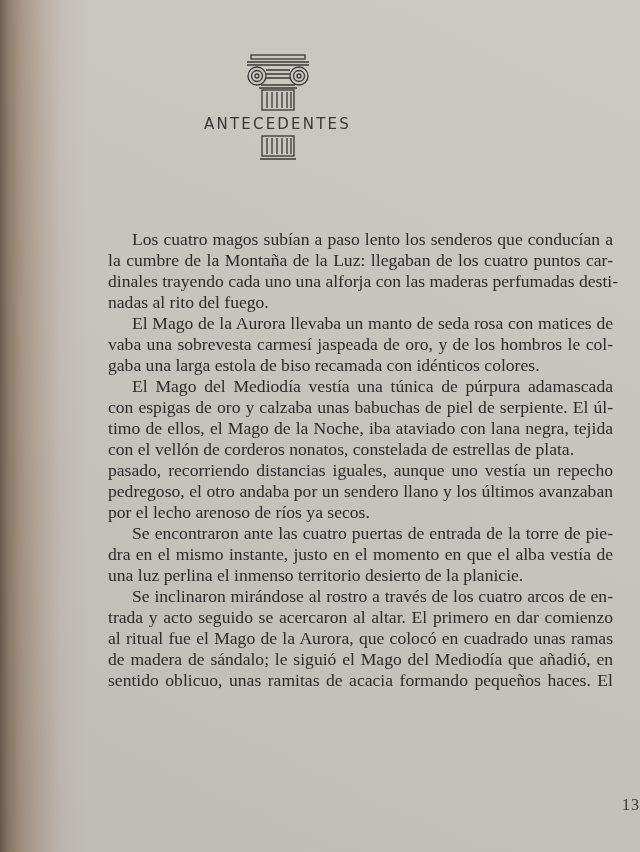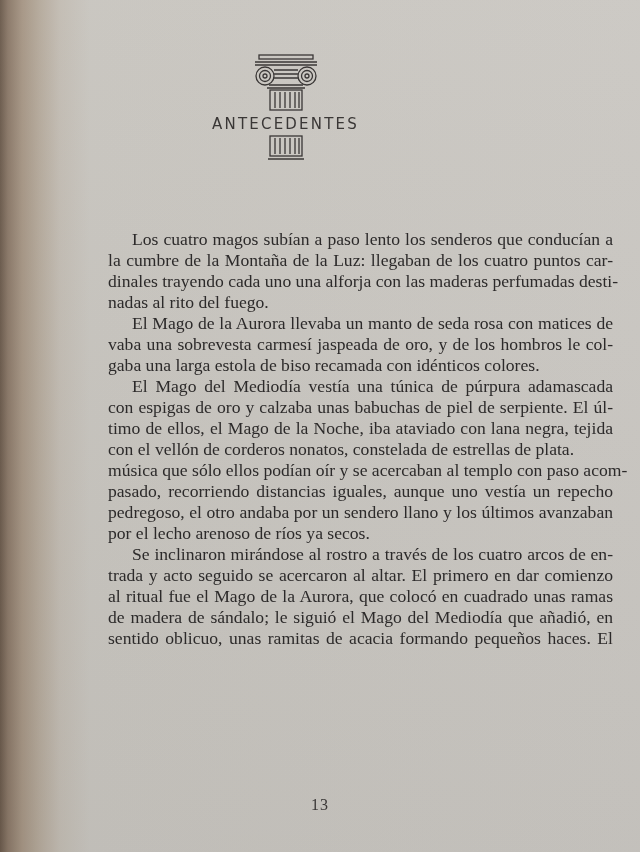--- a/index.html
+++ b/index.html
@@ -12,39 +12,39 @@
     position: absolute; inset: 0;
     background:
       linear-gradient(90deg, #6a5a4c 0px, #8a7868 8px, #a59584 22px, #b5aa9c 40px, #c2bcb3 60px, #c8c5bf 90px, #cbc8c3 100%);
   }
   .page::after {
     content: ""; position: absolute; inset: 0;
     background: linear-gradient(180deg, rgba(255,255,255,0.03), rgba(0,0,0,0.04));
     pointer-events: none;
   }
   .header {
-    position: absolute; left: 8px; width: 555px; top: 54px;
+    position: absolute; left: 0; width: 555px; top: 54px;
     display: flex; flex-direction: column; align-items: center;
   }
   .capital svg { display: block; }
   .section-title {
     font-family: "DejaVu Sans", sans-serif;
     font-size: 15px; letter-spacing: 2.2px; color: #3a3736;
     margin-top: 3px; margin-bottom: 2px; font-weight: normal;
   }
   .body-text {
     position: absolute; left: 108px; top: 229px; width: 505px;
     color: #2c2a2a; font-size: 17.6px; line-height: 21px;
     text-align: justify;
   }
   .para { margin: 0; text-indent: 24px; }
   .line { display: block; text-align-last: justify; white-space: nowrap; }
   .line.last { text-align-last: left; }
   .folio {
-    position: absolute; top: 796px; left: 0; width: 640px; text-align: center;
+    position: absolute; top: 796px; left: 0; width: 640px; text-align: right;
     font-size: 16px; color: #3a3736; letter-spacing: 1px;
   }
 </style>
 </head>
 <body>
 
 <div class="page"></div>
 
 <div class="header">
   <div class="capital">
@@ -86,24 +86,28 @@
     <span class="line" style="text-indent:0">vaba una sobrevesta carmesí jaspeada de oro, y de los hombros le col-</span>
     <span class="line last" style="text-indent:0">gaba una larga estola de biso recamada con idénticos colores.</span>
   </p>
   <p class="para">
     <span class="line">El Mago del Mediodía vestía una túnica de púrpura adamascada</span>
     <span class="line" style="text-indent:0">con espigas de oro y calzaba unas babuchas de piel de serpiente. El úl-</span>
     <span class="line" style="text-indent:0">timo de ellos, el Mago de la Noche, iba ataviado con lana negra, tejida</span>
     <span class="line last" style="text-indent:0">con el vellón de corderos nonatos, constelada de estrellas de plata.</span>
   </p>
   <p class="para">
-    <span class="line" style="text-indent:0">música que sólo ellos podían oír y se acercaban al templo con paso acom-</span>
     <span class="line" style="text-indent:0">pasado, recorriendo distancias iguales, aunque uno vestía un repecho</span>
     <span class="line" style="text-indent:0">pedregoso, el otro andaba por un sendero llano y los últimos avanzaban</span>
     <span class="line last" style="text-indent:0">por el lecho arenoso de ríos ya secos.</span>
+  </p>
+  <p class="para">
+    <span class="line">Se encontraron ante las cuatro puertas de entrada de la torre de pie-</span>
+    <span class="line" style="text-indent:0">dra en el mismo instante, justo en el momento en que el alba vestía de</span>
+    <span class="line last" style="text-indent:0">una luz perlina el inmenso territorio desierto de la planicie.</span>
   </p>
   <p class="para">
     <span class="line">Se inclinaron mirándose al rostro a través de los cuatro arcos de en-</span>
     <span class="line" style="text-indent:0">trada y acto seguido se acercaron al altar. El primero en dar comienzo</span>
     <span class="line" style="text-indent:0">al ritual fue el Mago de la Aurora, que colocó en cuadrado unas ramas</span>
     <span class="line" style="text-indent:0">de madera de sándalo; le siguió el Mago del Mediodía que añadió, en</span>
     <span class="line" style="text-indent:0">sentido oblicuo, unas ramitas de acacia formando pequeños haces. El</span>
   </p>
 </div>
 

